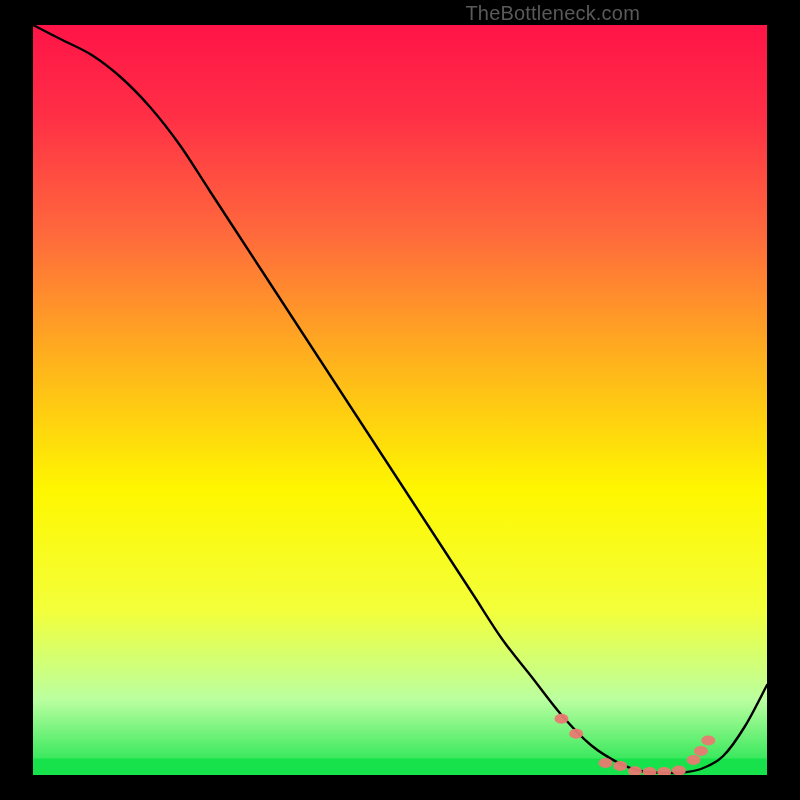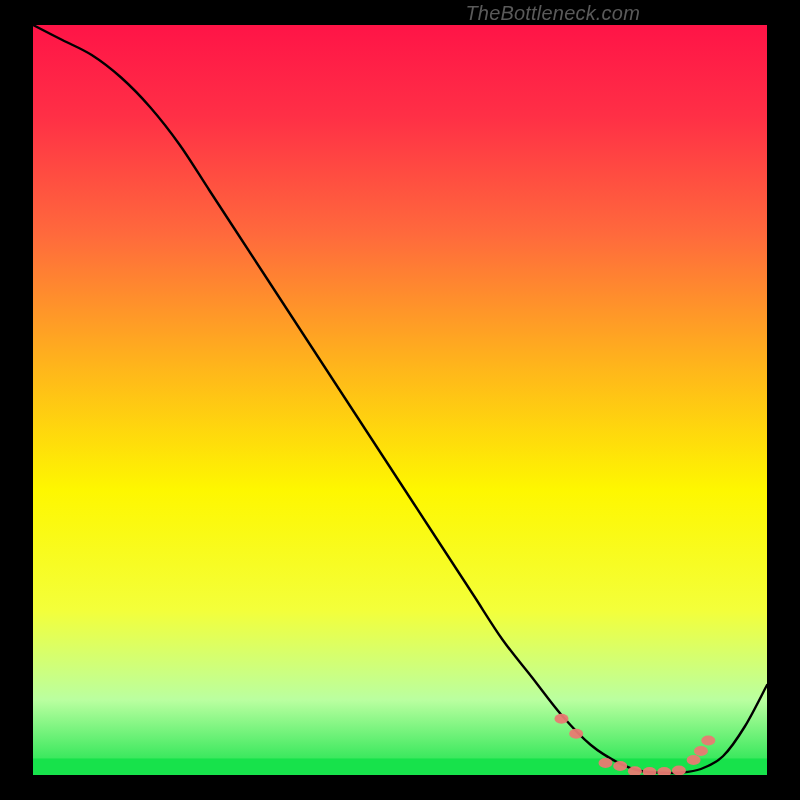--- a/index.html
+++ b/index.html
@@ -1,17 +1,17 @@
 <!DOCTYPE html>
 <html><head>
 <meta charset="utf-8">
 <style>
   * { margin: 0; padding: 0; box-sizing: border-box; }
   html, body { width: 800px; height: 800px; background: #000; overflow: hidden; }
-  .wrap { position: relative; width: 648px; height: 800px; font-style: italic; }
+  .wrap { position: relative; width: 648px; height: 800px; }
   .attribution {
     position: absolute;
     top: 2px; right: 8px;
     font-family: Arial, Helvetica, sans-serif;
     font-size: 20px;
     color: #5a5a5a;
     letter-spacing: 0.2px;
     z-index: 5;
   }
   .plot {

